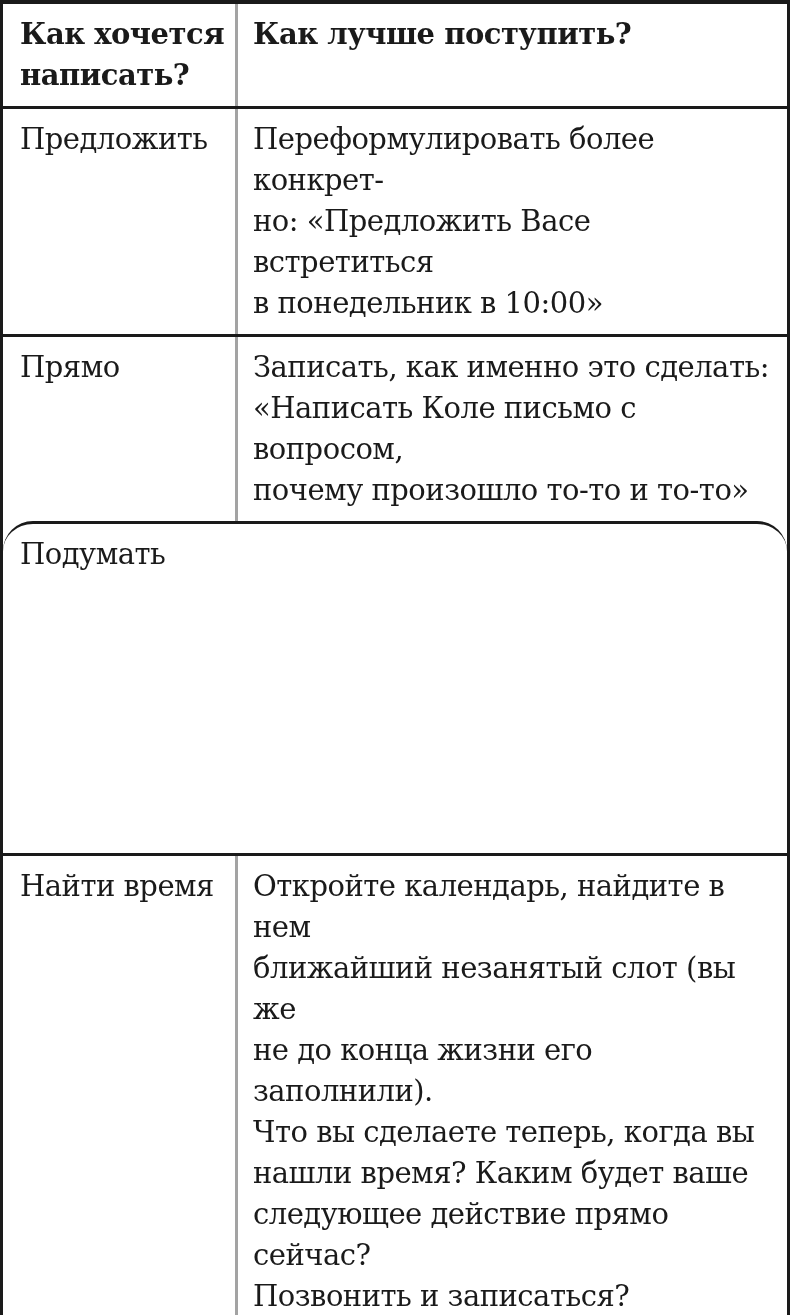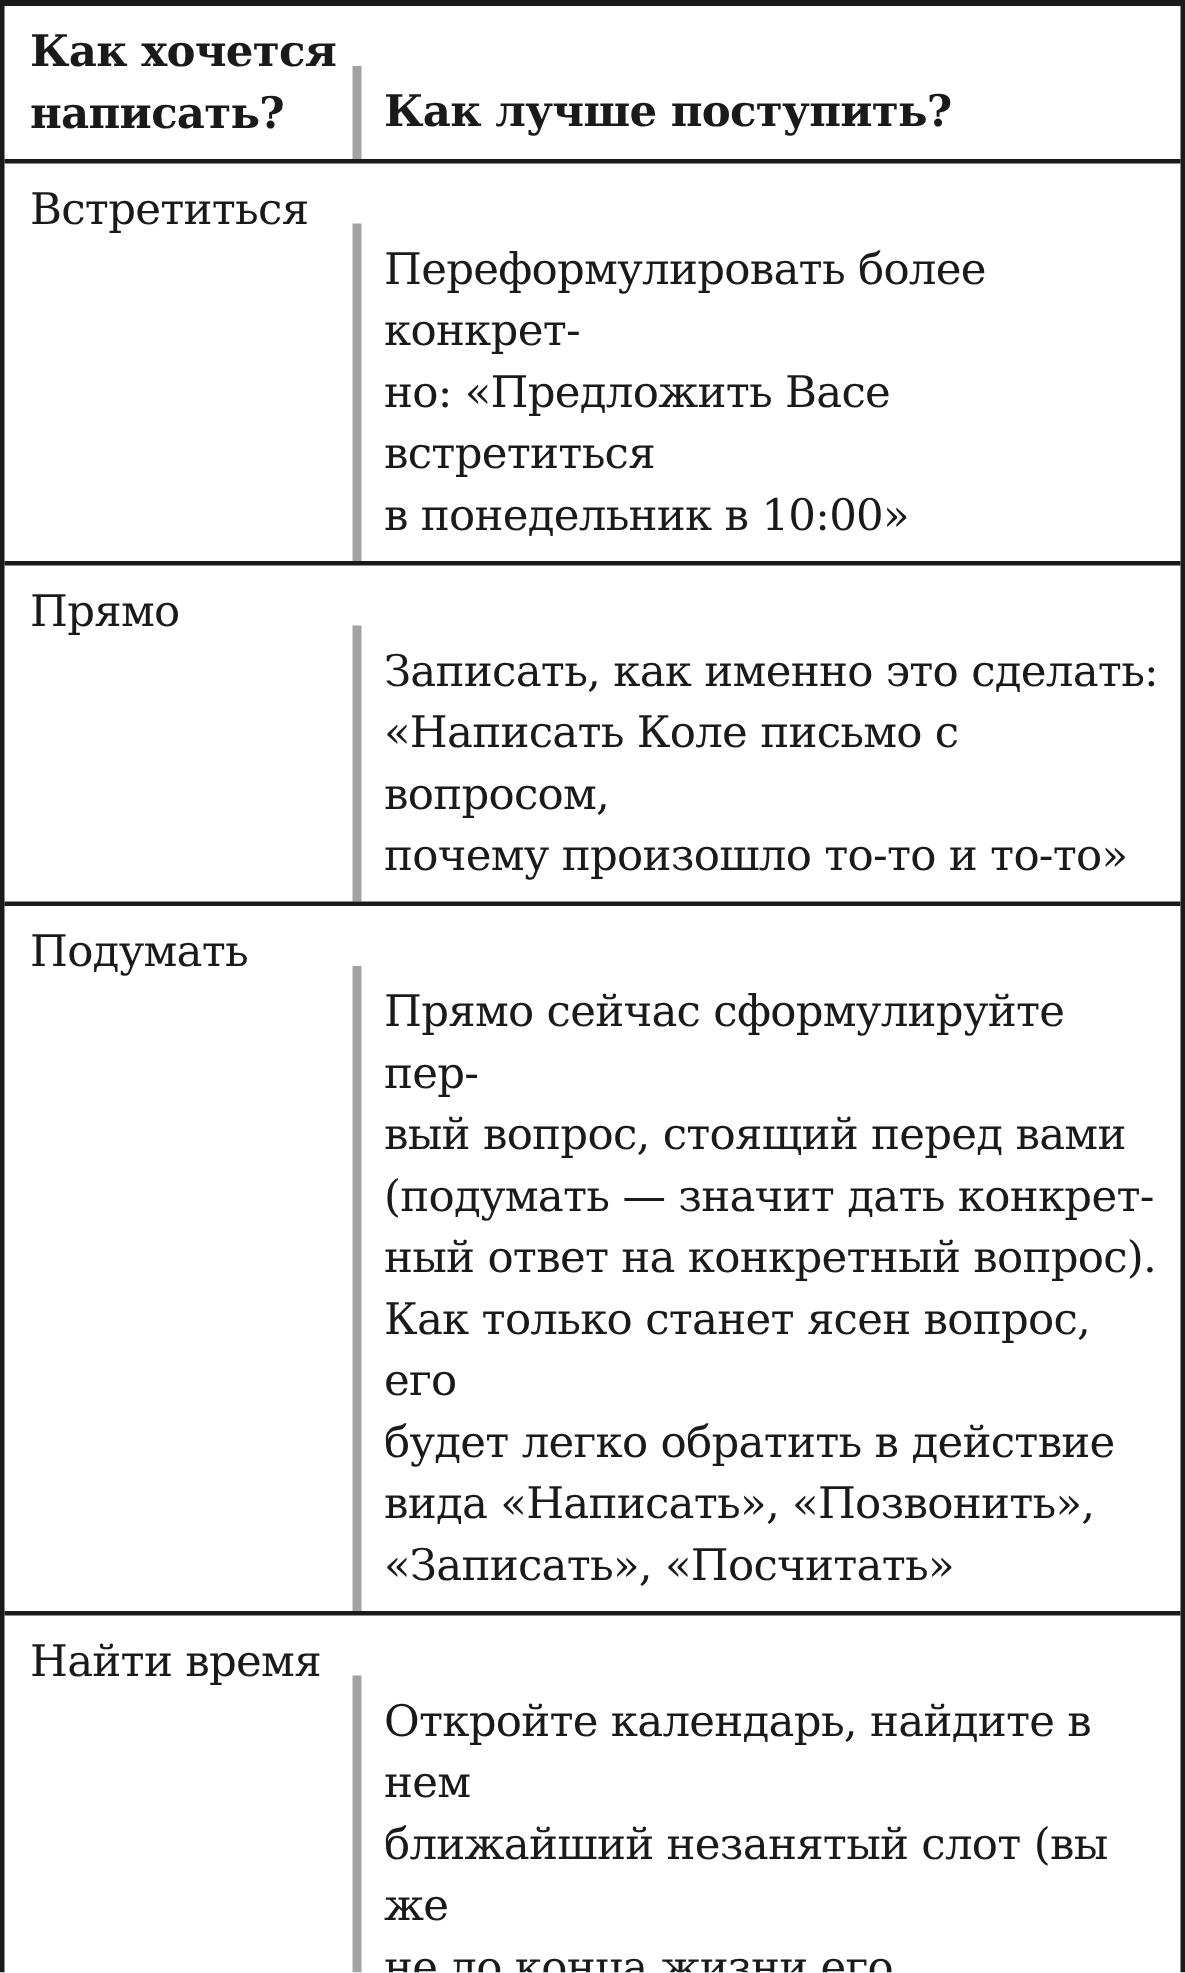--- a/index.html
+++ b/index.html
@@ -39,66 +39,57 @@
     box-sizing: border-box;
     padding: 10px 8px 10px 17px;
     white-space: pre-line;
   }
   .c1 {
     flex: 0 0 232px;
     width: 232px;
   }
   .c2 {
     flex: 1 1 auto;
-    border-left: 6px solid #a3a3a3;
+    border-left: 3px solid #a3a3a3;
     padding-left: 15px;
-    margin-top: 40px;
   }
   .h-header { min-height: 91px; }
   .h-r0 { min-height: 140px; }
   .h-r1 { min-height: 148px; }
-  .h-r2 { min-height: 329px; }
+  .h-r2 { min-height: 329px; border-radius: 30px; }
   .h-r3 { min-height: 341px; }
 </style>
 </head>
 <body>
 
 <div class="page">
   <div class="tbl">
 
     <div class="row header h-header">
       <div class="cell c1">Как хочется
 написать?</div>
       <div class="cell c2">Как лучше поступить?</div>
     </div>
 
     <div class="row h-r0">
-      <div class="cell c1">Встретиться</div>
+      <div class="cell c1">Предложить</div>
       <div class="cell c2">Переформулировать более конкрет-
 но: «Предложить Васе встретиться
 в понедельник в 10:00»</div>
     </div>
 
     <div class="row h-r1">
       <div class="cell c1">Прямо</div>
       <div class="cell c2">Записать, как именно это сделать:
 «Написать Коле письмо с вопросом,
 почему произошло то-то и то-то»</div>
     </div>
 
     <div class="row h-r2">
       <div class="cell c1">Подумать</div>
-      <div class="cell c2">Прямо сейчас сформулируйте пер-
-вый вопрос, стоящий перед вами
-(подумать — значит дать конкрет-
-ный ответ на конкретный вопрос).
-Как только станет ясен вопрос, его
-будет легко обратить в действие
-вида «Написать», «Позвонить»,
-«Записать», «Посчитать»</div>
     </div>
 
     <div class="row h-r3">
       <div class="cell c1">Найти время</div>
       <div class="cell c2">Откройте календарь, найдите в нем
 ближайший незанятый слот (вы же
 не до конца жизни его заполнили).
 Что вы сделаете теперь, когда вы
 нашли время? Каким будет ваше
 следующее действие прямо сейчас?

